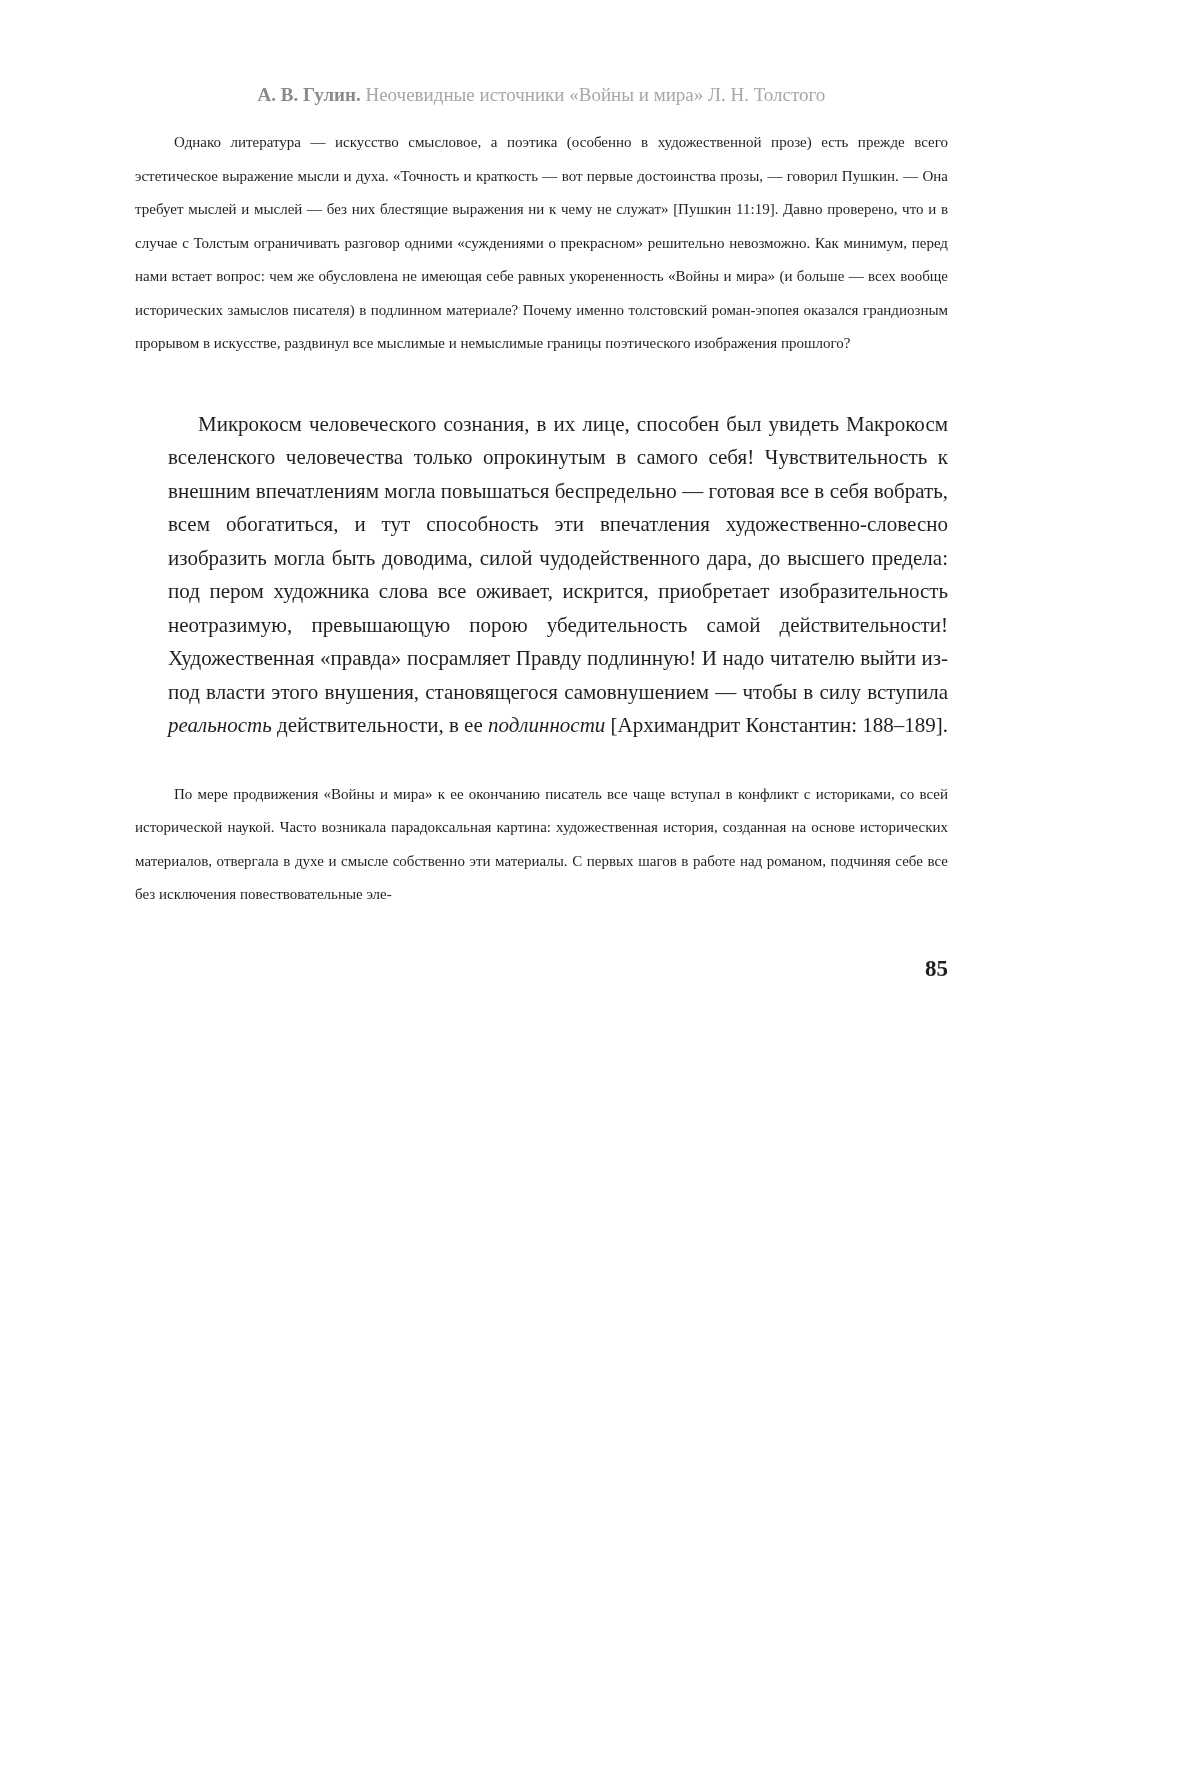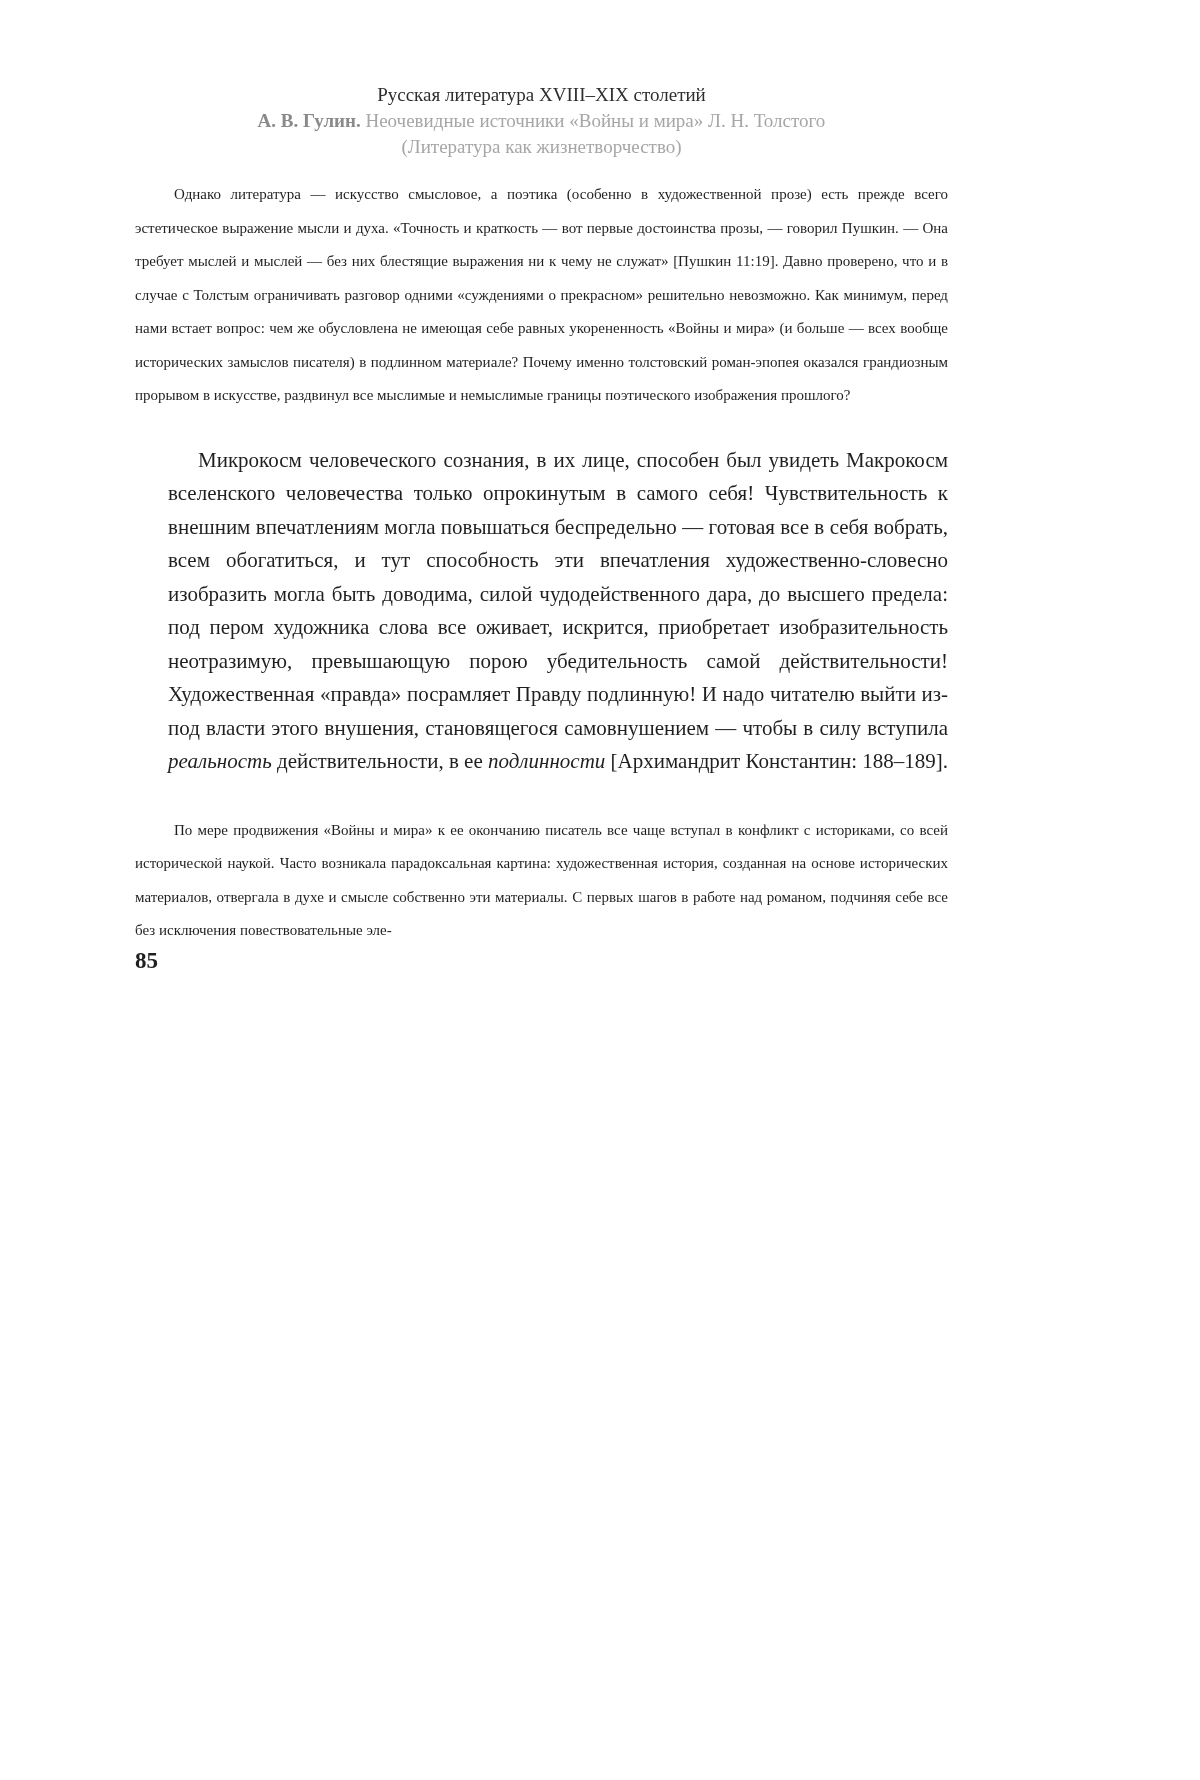--- a/index.html
+++ b/index.html
@@ -28,46 +28,45 @@
   .header-author { color: #8a8a8a; font-weight: bold; }
   .header-line3 { color: #a6a6a6; }
   .body-text p {
     margin: 0;
     font-size: 15px;
     line-height: 33.5px;
     text-align: justify;
     text-indent: 39px;
   }
   blockquote.quote-block {
-    margin: 31px 0 35px 33px;
+    margin: 47px 0 35px 33px;
     padding: 0;
     font-size: 21px;
     line-height: 33.5px;
     text-align: justify;
     text-indent: 30px;
   }
   blockquote.quote-block em { font-style: italic; }
   .page-number {
-    text-align: left;
+    margin-top: 44px;
+    text-align: right;
     font-size: 23px;
     font-weight: bold;
     color: #1f1f1f;
   }
 </style>
 </head>
 <body>
 
 <div class="page">
 
   <header class="running-header">
-    <div class="header-line1">Русская литература XVIII–XIX столетий</div>
     <div class="header-line2">
       <span class="header-author">А. В. Гулин.</span><span> Неочевидные источники «Войны и мира» Л. Н. Толстого</span>
     </div>
-    <div class="header-line3">(Литература как жизнетворчество)</div>
   </header>
 
   <main class="body-text">
 
     <p>Однако литература — искусство смысловое, а поэтика (особенно в художественной прозе) есть прежде всего эстетическое выражение мысли и духа. «Точность и краткость — вот первые достоинства прозы, — говорил Пушкин. — Она требует мыслей и мыслей — без них блестящие выражения ни к чему не служат» [Пушкин 11:19]. Давно проверено, что и в случае с Толстым ограничивать разговор одними «суждениями о прекрасном» решительно невозможно. Как минимум, перед нами встает вопрос: чем же обусловлена не имеющая себе равных укорененность «Войны и мира» (и больше — всех вообще исторических замыслов писателя) в подлинном материале? Почему именно толстовский роман-эпопея оказался грандиозным прорывом в искусстве, раздвинул все мыслимые и немыслимые границы поэтического изображения прошлого?</p>
 
 
     <blockquote class="quote-block"><span>Микрокосм человеческого сознания, в их лице, способен был увидеть Макрокосм вселенского человечества только опрокинутым в самого себя! Чувствительность к внешним впечатлениям могла повышаться беспредельно — готовая все в себя вобрать, всем обогатиться, и тут способность эти впечатления художественно-словесно изобразить могла быть доводима, силой чудодейственного дара, до высшего предела: под пером художника слова все оживает, искрится, приобретает изобразительность неотразимую, превышающую порою убедительность самой действительности! Художественная «правда» посрамляет Правду подлинную! И надо читателю выйти из-под власти этого внушения, становящегося самовнушением — чтобы в силу вступила </span><em>реальность</em><span> действительности, в ее </span><em>подлинности</em><span> [Архимандрит Константин: 188–189].</span></blockquote>
 
     <p>По мере продвижения «Войны и мира» к ее окончанию писатель все чаще вступал в конфликт с историками, со всей исторической наукой. Часто возникала парадоксальная картина: художественная история, созданная на основе исторических материалов, отвергала в духе и смысле собственно эти материалы. С первых шагов в работе над романом, подчиняя себе все без исключения повествовательные эле-</p>

